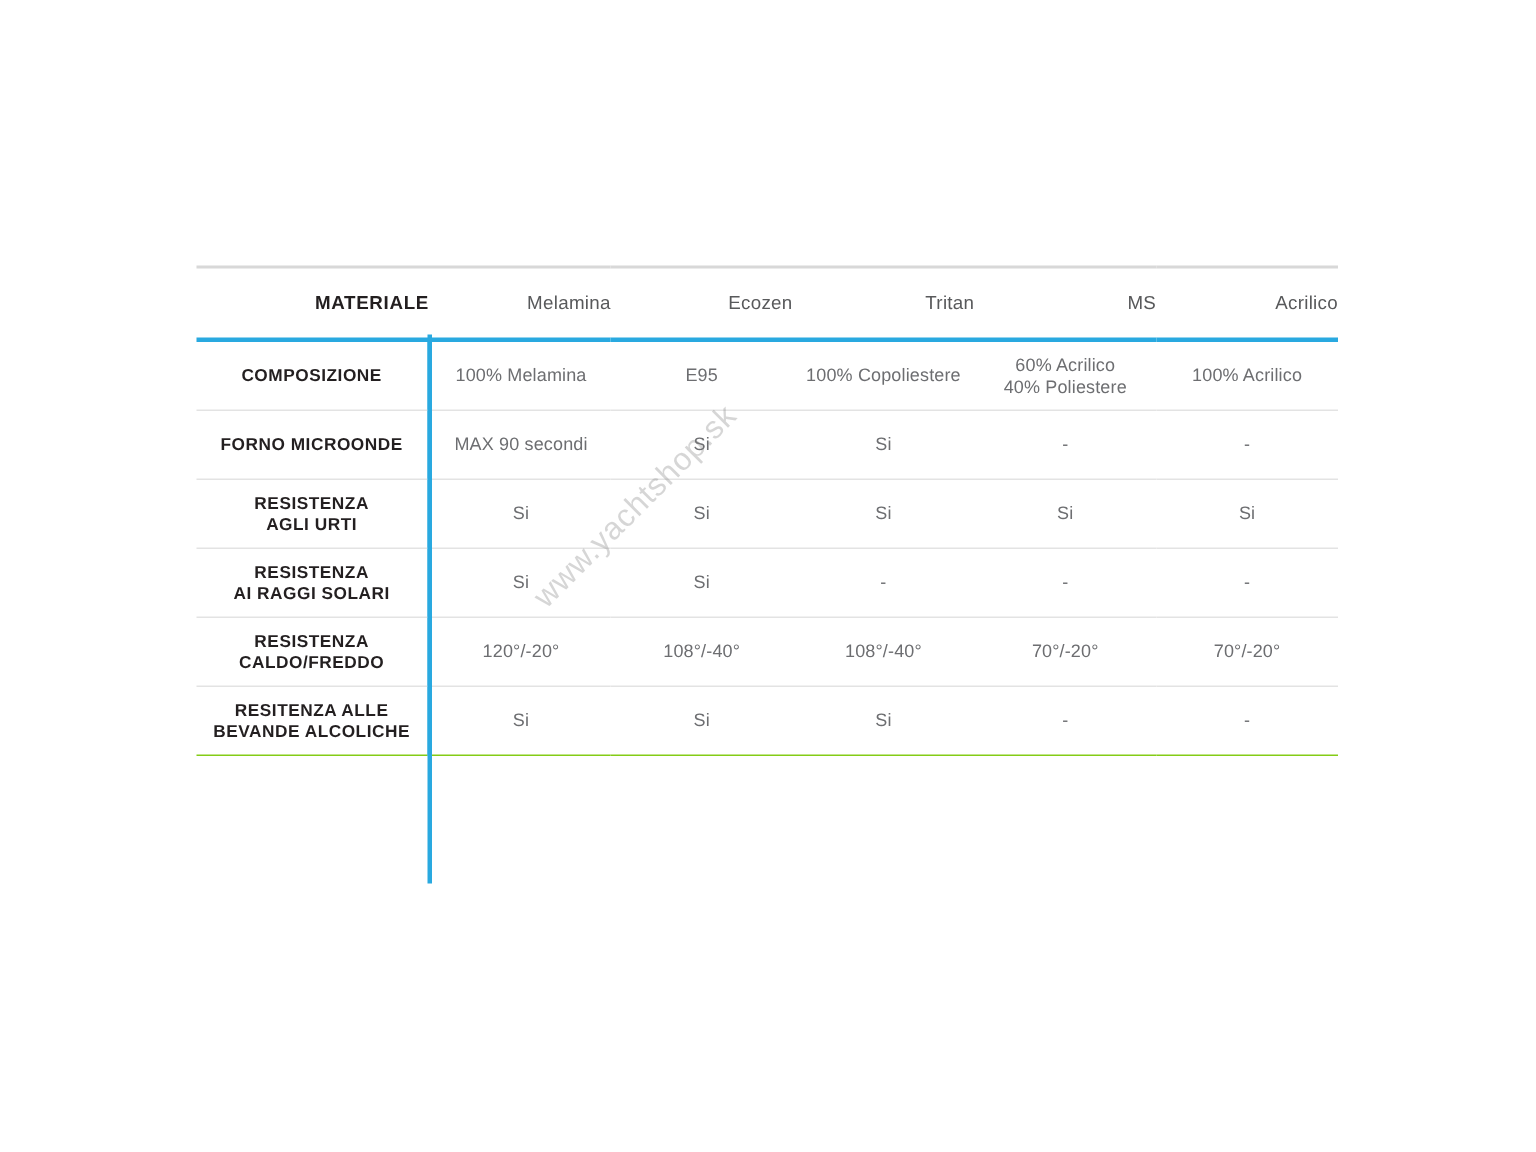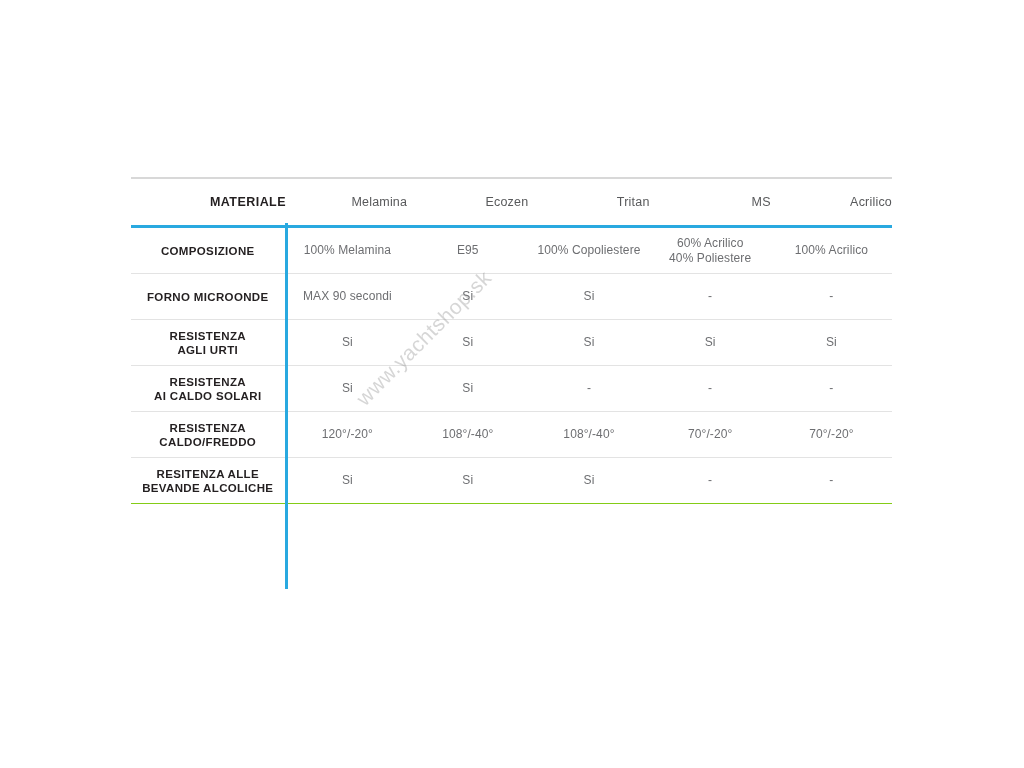--- a/index.html
+++ b/index.html
@@ -202,21 +202,21 @@
           <td>
             <span class="multi-line">Si</span>
           </td>
           <td>
             <span class="multi-line">Si</span>
           </td>
         </tr>
         <tr>
           <td class="row-label">
             <span class="multi-line">RESISTENZA</span>
-            <span class="multi-line">AI CALDO SOLARI</span>
+            <span class="multi-line">AI RAGGI SOLARI</span>
           </td>
           <td>
             <span class="multi-line">Si</span>
           </td>
           <td>
             <span class="multi-line">Si</span>
           </td>
           <td>
             <span class="multi-line">-</span>
           </td>

